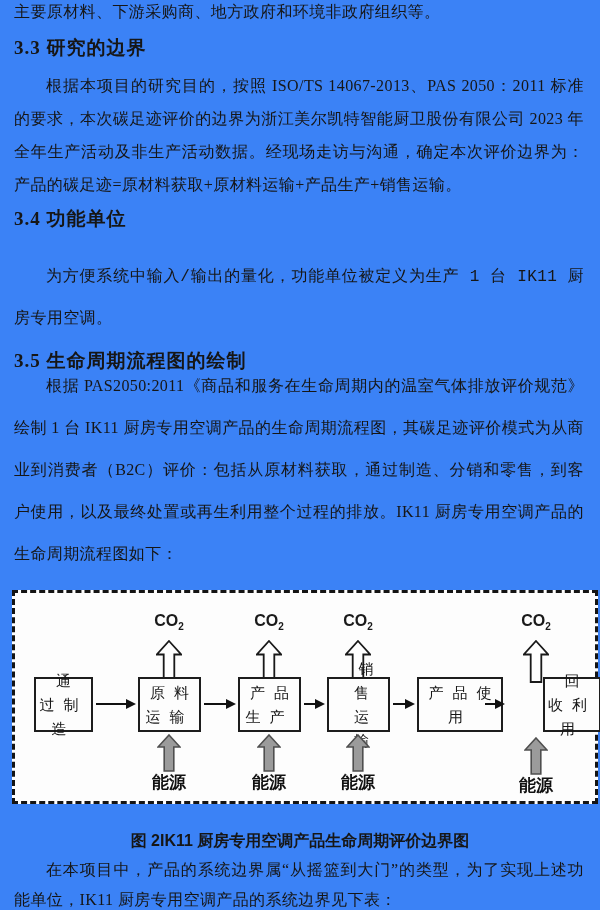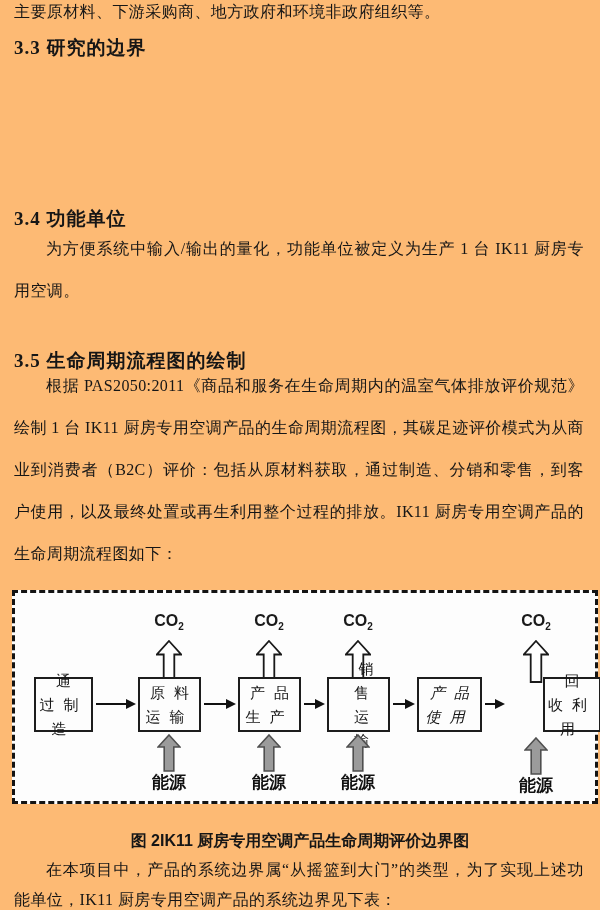--- a/index.html
+++ b/index.html
@@ -1,43 +1,43 @@
 <!DOCTYPE html>
 <html><head>
 <meta charset="utf-8">
 <style>
   html,body{margin:0;padding:0;background:#ffffff;}
   body{width:600px;height:910px;position:relative;overflow:hidden;
        font-family:"Liberation Serif","DejaVu Serif",serif;color:#161616;}
-  .page{position:relative;width:600px;height:910px;background:#fdba74;}
+  .page{position:relative;width:600px;height:910px;background:#3b82f6;}
 
   .body-text{position:absolute;left:14px;width:570px;margin:0;
              font-size:16px;letter-spacing:0.4px;text-align:justify;}
   .intro{top:0;line-height:24px;}
   .heading{position:absolute;left:14px;margin:0;font-size:19px;font-weight:bold;
            letter-spacing:1px;line-height:24px;}
   .h33{top:36px;}
   .p33{top:69px;line-height:33px;text-indent:2em;}
   .h34{top:207px;}
-  .p34{top:228px;line-height:42px;text-indent:2em;}
+  .p34{top:256px;line-height:42px;text-indent:2em;font-family:Liberation Mono, monospace;}
   .h35{top:331px;margin-top:18px;}
   .p35{top:365px;line-height:42px;text-indent:2em;}
 
   .diagram{position:absolute;left:12px;top:590px;width:586px;height:214px;
            border:3px dashed #141414;box-sizing:border-box;background:#fdfdfd;}
 
   .stage{position:absolute;top:84px;height:55px;border:2px solid #1d1d1d;
          box-sizing:border-box;background:#fdfdfd;
          display:flex;align-items:center;justify-content:center;text-align:center;
          font-size:15px;line-height:24px;letter-spacing:9px;text-indent:9px;}
   .b1{left:19px;width:59px;}
   .b2{left:123px;width:63px;}
   .b3{left:223px;width:63px;}
   .b4{left:312px;width:63px;padding-left:15px;}
-  .b5{left:402px;width:65px;font-style:italic;}
+  .b5{left:402px;width:86px;}
   .b6{left:492px;width:58px;margin-left:36px;}
 
   .harrow{position:absolute;top:110px;height:2px;background:#111;}
   .harrow::after{content:"";position:absolute;right:-2px;top:-4px;width:0;height:0;
                  border-left:10px solid #111;border-top:5px solid transparent;
                  border-bottom:5px solid transparent;}
   .a1{left:81px;width:38px;}
   .a2{left:189px;width:30px;}
   .a3{left:289px;width:19px;}
   .a4{left:378px;width:20px;}
@@ -63,20 +63,21 @@
   .closing{top:855px;line-height:29.5px;text-indent:2em;}
 </style>
 </head>
 <body>
 
 <div class="page">
 
   <p class="body-text intro">主要原材料、下游采购商、地方政府和环境非政府组织等。</p>
 
   <h2 class="heading h33">3.3 研究的边界</h2>
+  <p class="body-text p33">根据本项目的研究目的，按照 ISO/TS 14067-2013、PAS 2050：2011 标准的要求，本次碳足迹评价的边界为浙江美尔凯特智能厨卫股份有限公司 2023 年全年生产活动及非生产活动数据。经现场走访与沟通，确定本次评价边界为：产品的碳足迹=原材料获取+原材料运输+产品生产+销售运输。</p>
 
   <h2 class="heading h34">3.4 功能单位</h2>
   <p class="body-text p34">为方便系统中输入/输出的量化，功能单位被定义为生产 1 台 IK11 厨房专用空调。</p>
 
   <h2 class="heading h35">3.5 生命周期流程图的绘制</h2>
   <p class="body-text p35">根据 PAS2050:2011《商品和服务在生命周期内的温室气体排放评价规范》绘制 1 台 IK11 厨房专用空调产品的生命周期流程图，其碳足迹评价模式为从商业到消费者（B2C）评价：包括从原材料获取，通过制造、分销和零售，到客户使用，以及最终处置或再生利用整个过程的排放。IK11 厨房专用空调产品的生命周期流程图如下：</p>
 
   <div class="diagram">
 
     <div class="co2-group g1">

